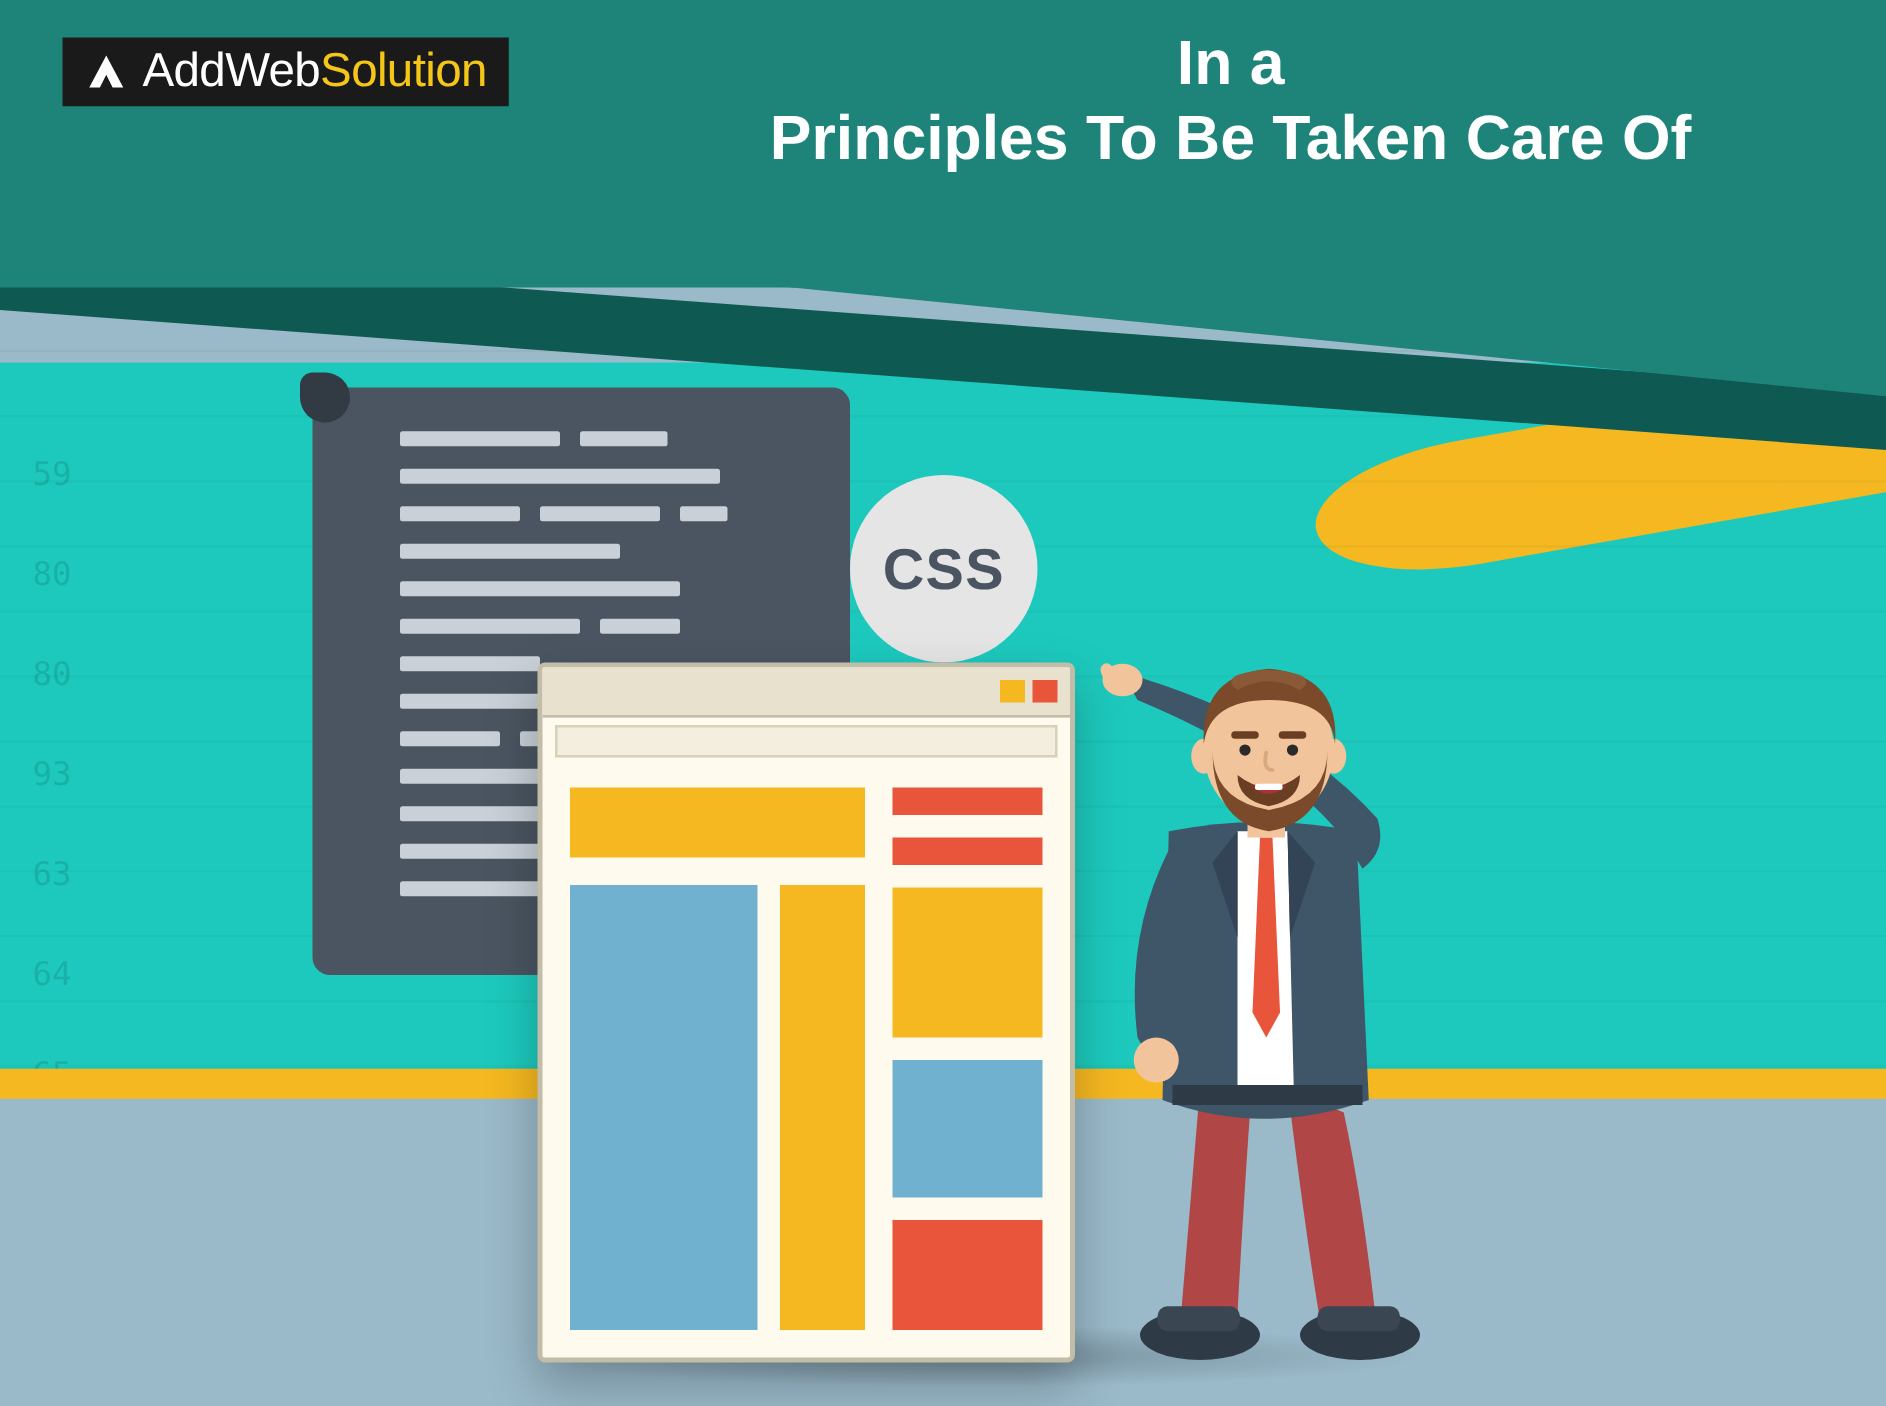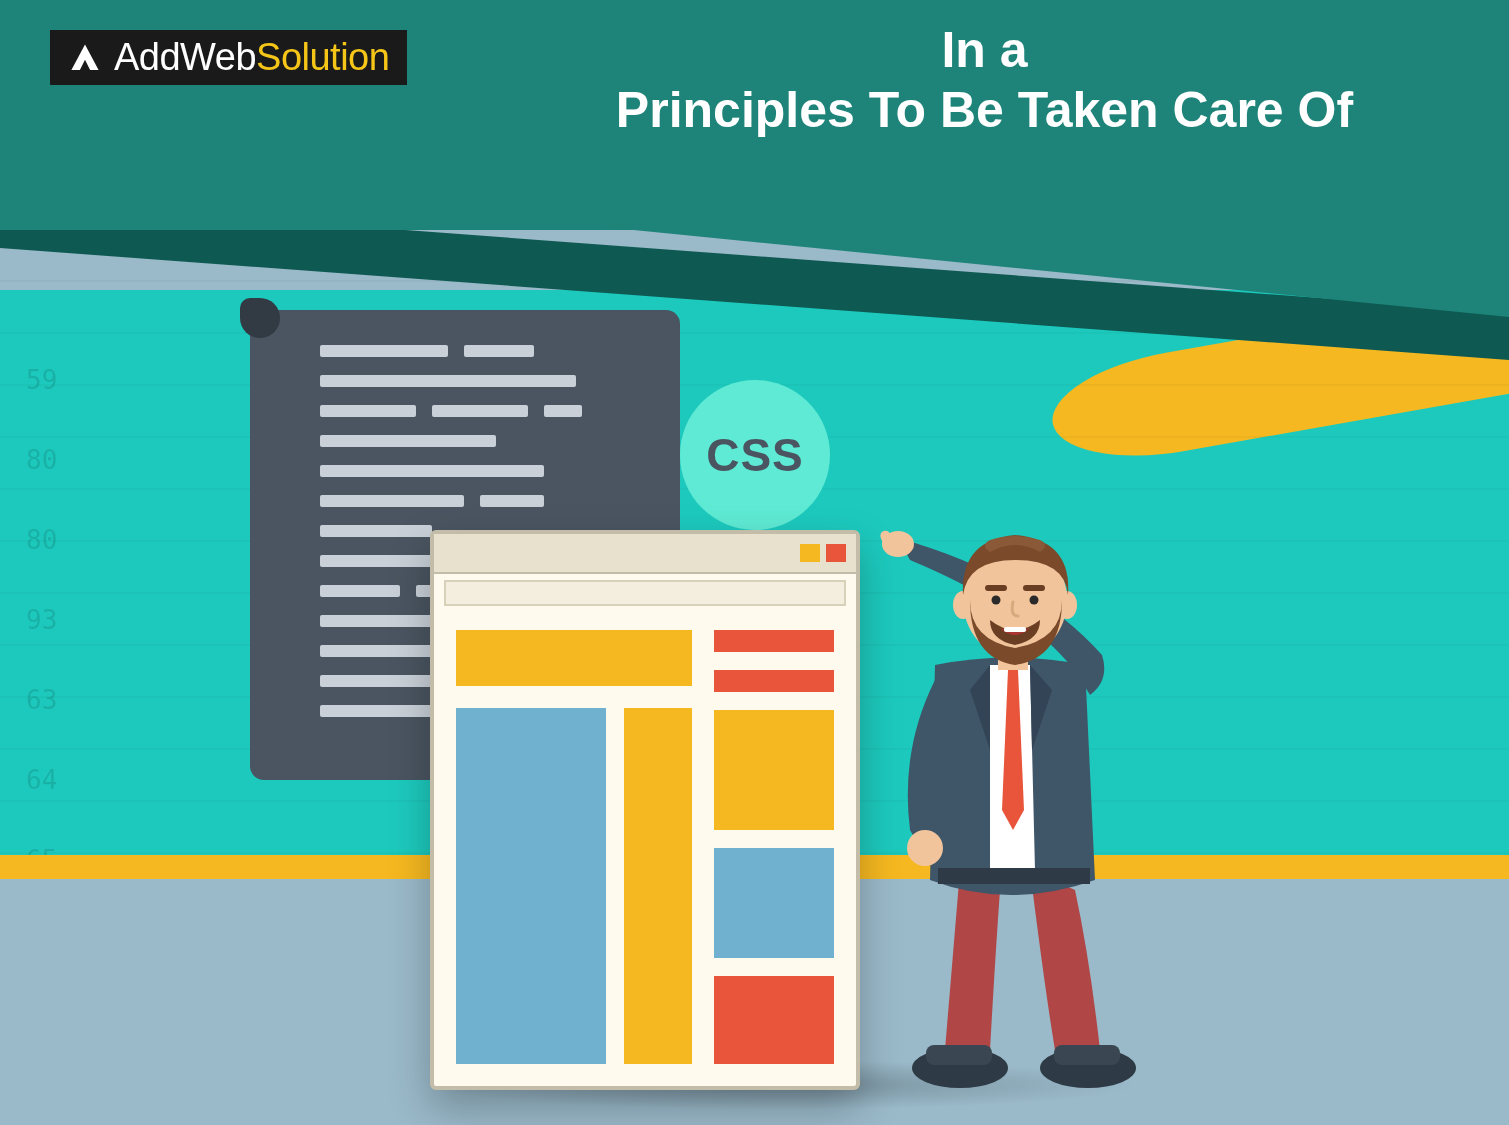--- a/index.html
+++ b/index.html
@@ -147,21 +147,21 @@
 .sl.b { width: 80%; }
 .sl.c { width: 45%; }
 .sl.d { width: 70%; }
 .sl.e { width: 35%; }
 .sl-row { display: flex; gap: 16px; }
 
 .css-badge {
   position: absolute;
   left: 680px; top: 380px;
   width: 150px; height: 150px;
-  background: #5eead4;
+  background: #e5e5e5;
   border-radius: 50%;
   display: flex; align-items: center; justify-content: center;
   box-shadow: 0 0 0 0 rgba(0,0,0,0);
   z-index: 9;
 }
 .css-badge .txt {
   color: #4a5561;
   font-weight: 800;
   font-size: 46px;
   letter-spacing: 1px;

